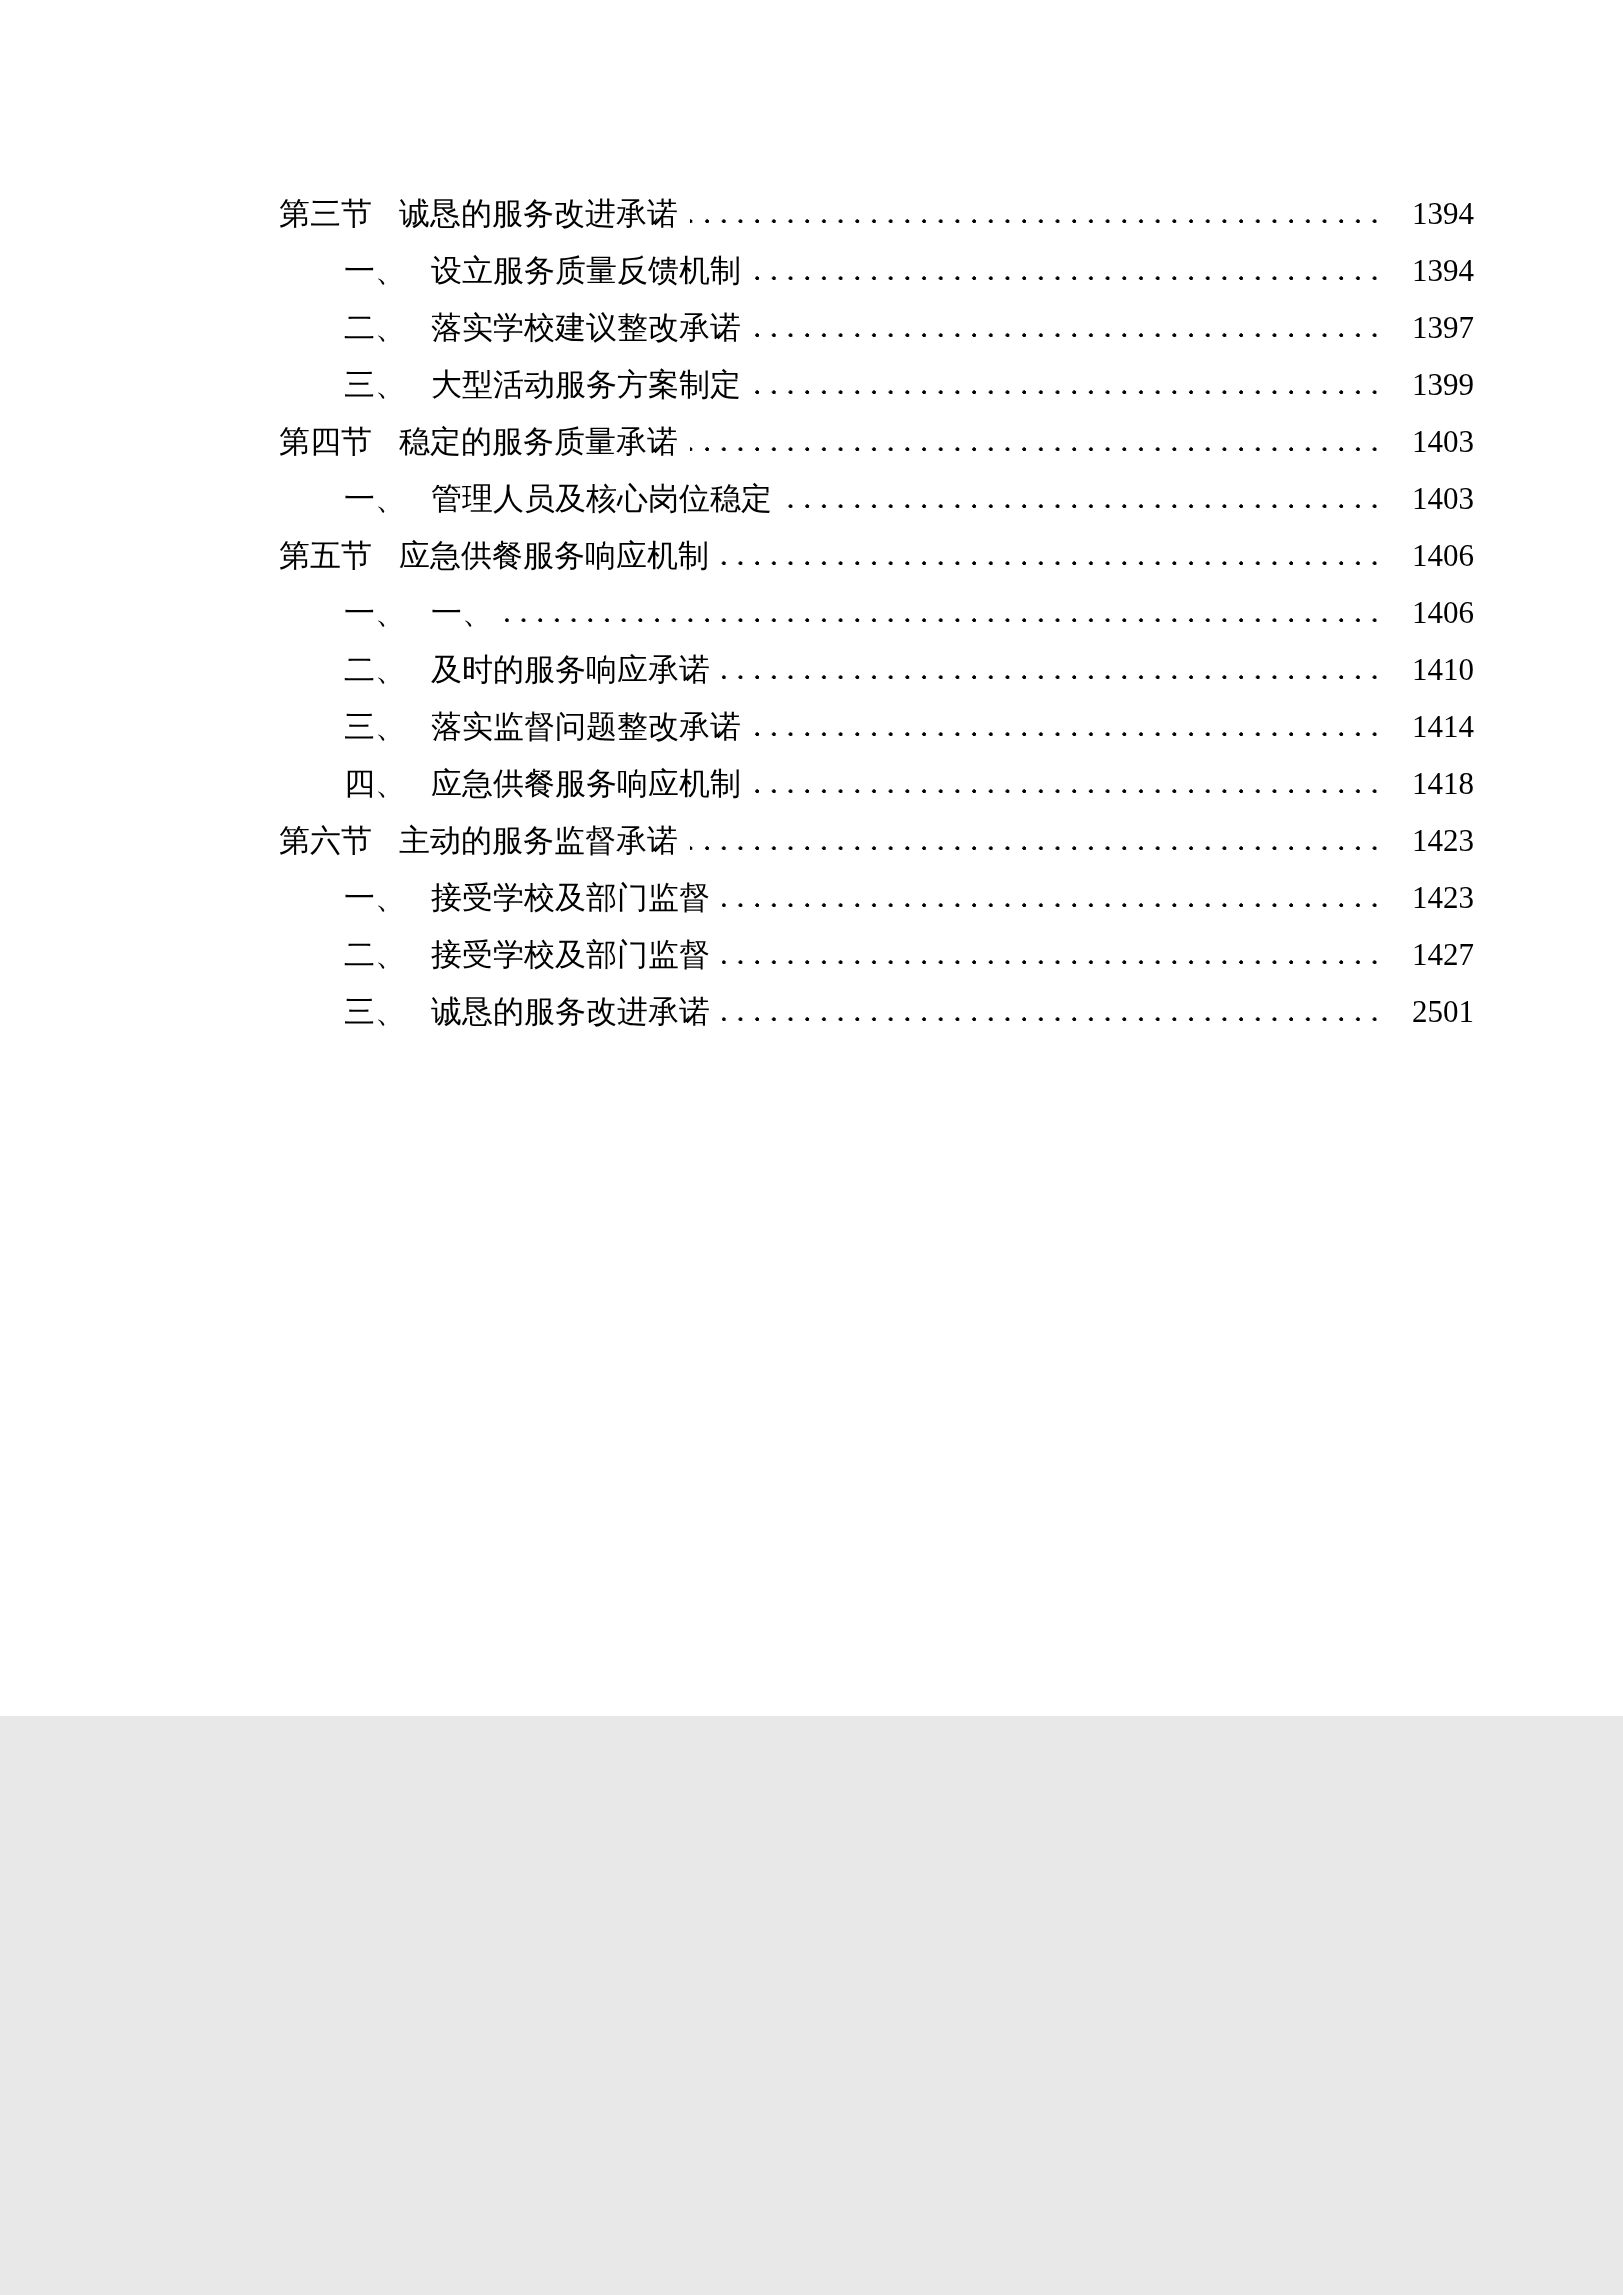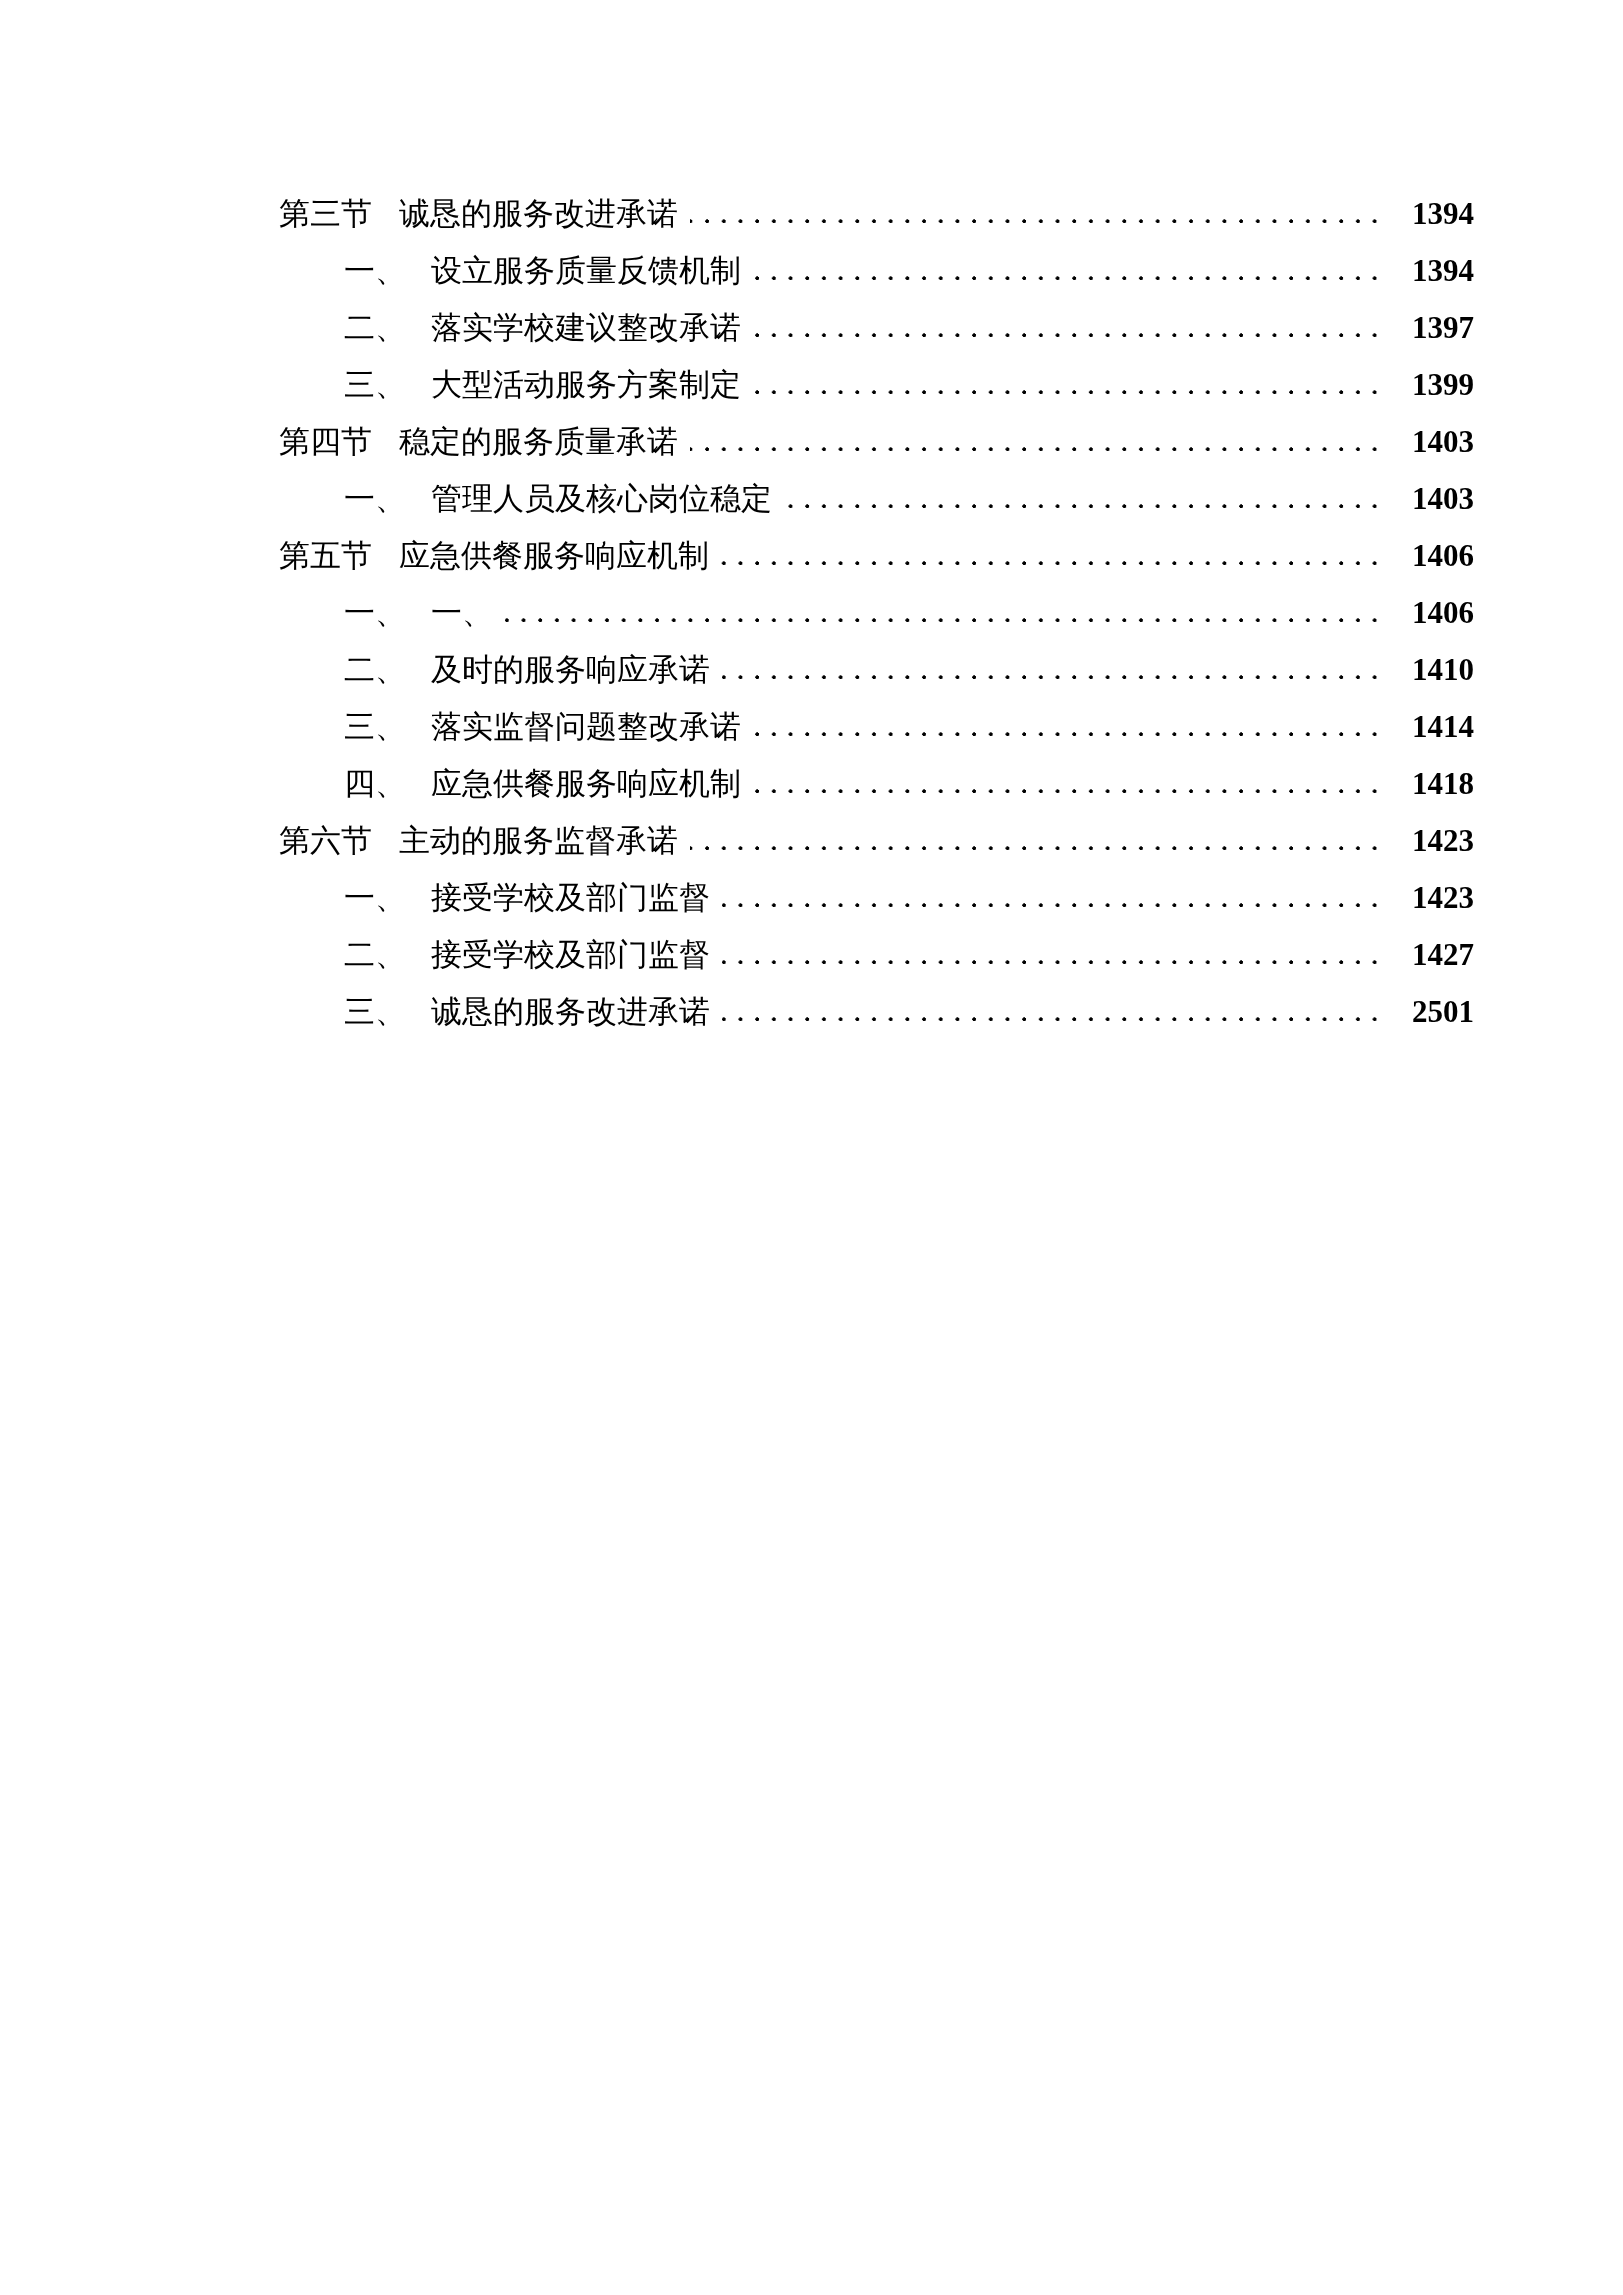--- a/index.html
+++ b/index.html
@@ -3,21 +3,21 @@
 <meta charset="utf-8">
 <style>
   html, body {
     margin: 0;
     padding: 0;
     background: #e8e8e8;
   }
   .page {
     position: relative;
     width: 1623px;
-    height: 2295px;
+    height: 1716px;
     background: #ffffff;
     overflow: hidden;
     font-family: "Liberation Serif", "DejaVu Serif", serif;
     color: #000000;
   }
   .toc {
     position: absolute;
     left: 0;
     top: 198px;
     width: 1623px;
@@ -48,21 +48,20 @@
     background-image: radial-gradient(circle at 2.1px 2.1px, #000 1.6px, rgba(0,0,0,0) 2px);
     background-size: 16.7px 4.6px;
     background-repeat: repeat-x;
     background-position: right center;
   }
   .pagenum {
     min-width: 63px;
     text-align: right;
     font-family: "Liberation Serif", "DejaVu Serif", serif;
     font-size: 31px;
-    font-weight: bold;
   }
 </style>
 </head>
 <body>
 
 <div class="page">
   <div class="toc">
       <div class="toc-row level-1"><span class="num">第三节</span><span class="title">诚恳的服务改进承诺</span><span class="leader"></span><span class="pagenum">1394</span></div>
       <div class="toc-row level-2"><span class="num">一、</span><span class="title">设立服务质量反馈机制</span><span class="leader"></span><span class="pagenum">1394</span></div>
       <div class="toc-row level-2"><span class="num">二、</span><span class="title">落实学校建议整改承诺</span><span class="leader"></span><span class="pagenum">1397</span></div>

